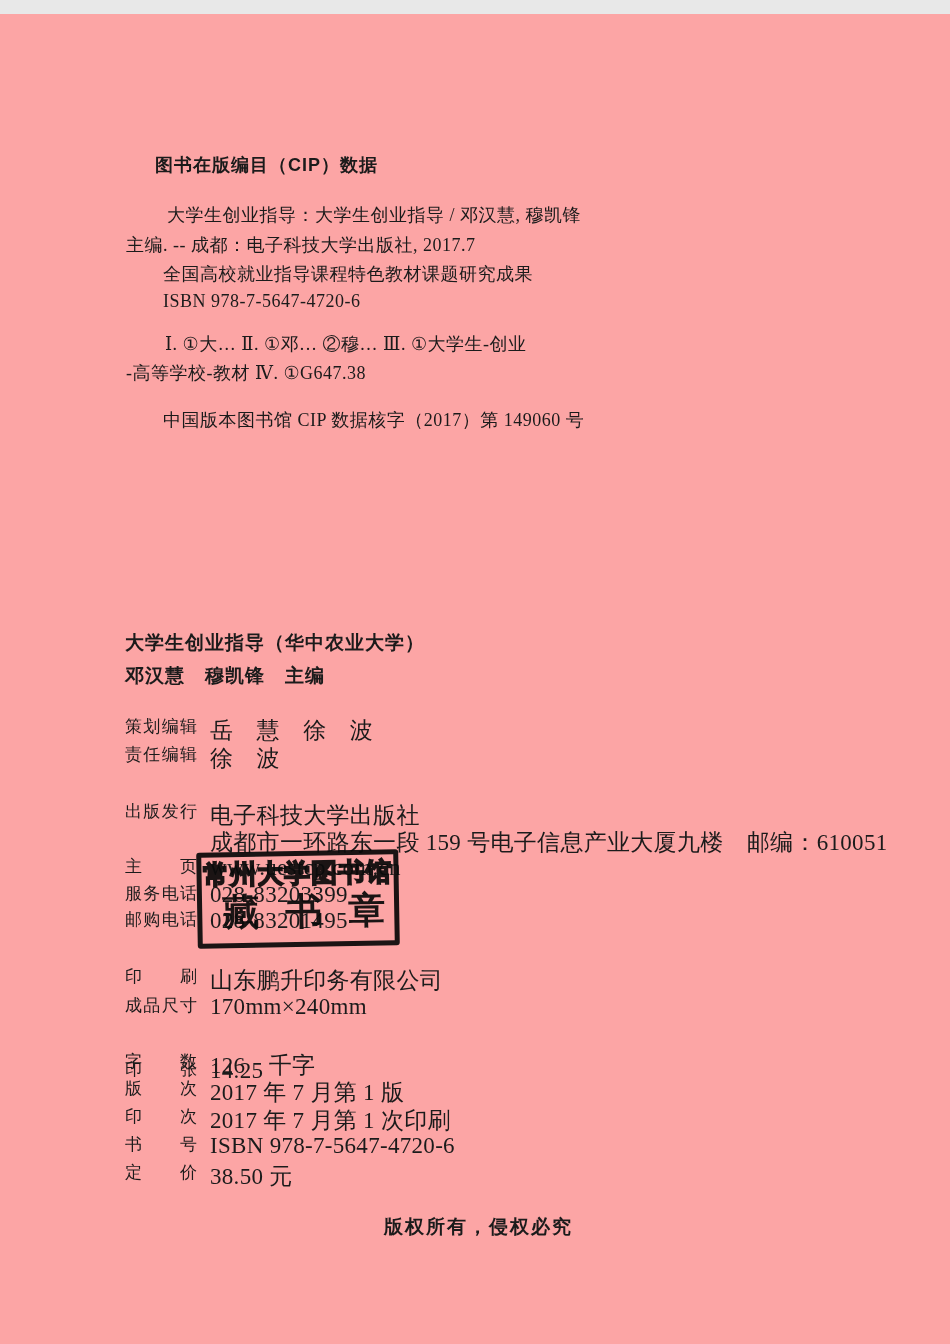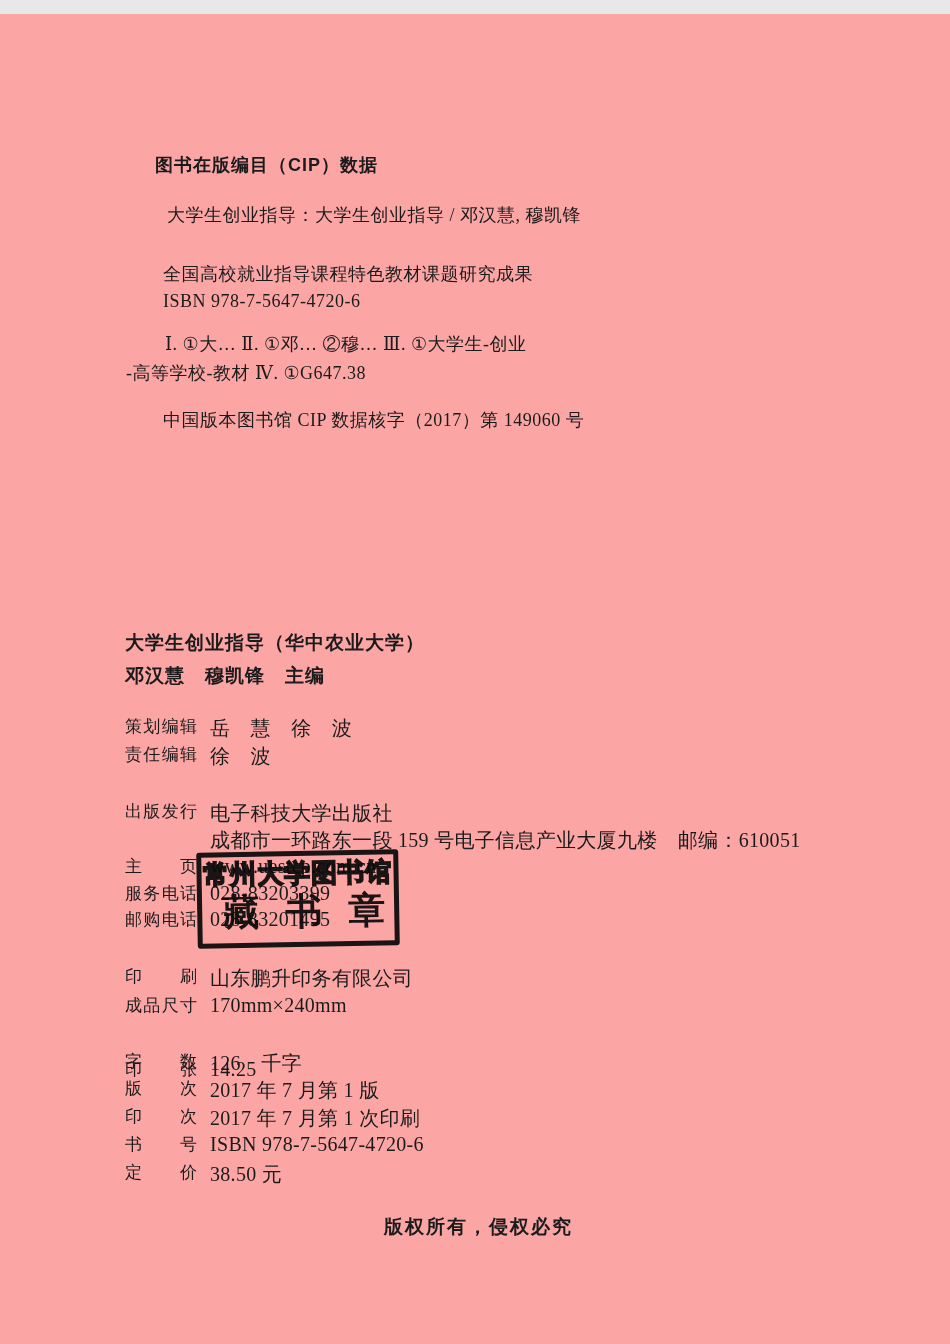--- a/index.html
+++ b/index.html
@@ -27,21 +27,21 @@
   .row{position:absolute;left:0;top:0;width:100%;height:24px;}
   .row .lab{
     position:absolute;left:125px;
     display:inline-block;width:72px;
     font-size:17px;
     text-align:justify;text-align-last:justify;
     white-space:nowrap;
   }
   .row .val{
     position:absolute;left:210px;
-    font-size:20px;white-space:nowrap;letter-spacing:0.3px;
+    font-size:23px;white-space:nowrap;letter-spacing:0.3px;
   }
 
   
   .stamp{
     position:absolute;left:197px;top:837px;
     width:192px;height:86px;
     border:5px solid #0a0a0a;
     border-radius:3px;
     transform:rotate(-1deg);
     opacity:0.93;
@@ -70,20 +70,21 @@
   .copyright{font-size:19px;letter-spacing:2px;}
 </style>
 </head>
 <body>
 
 <div class="page">
 
   <div class="abs heiti cip-header" style="left:155px;top:139px;">图书在版编目（CIP）数据</div>
 
   <div class="abs serif cip-line" style="left:167px;top:189px;">大学生创业指导：大学生创业指导 / 邓汉慧, 穆凯锋</div>
+  <div class="abs serif cip-line" style="left:126px;top:219px;">主编. -- 成都：电子科技大学出版社, 2017.7</div>
   <div class="abs serif cip-line" style="left:163px;top:248px;">全国高校就业指导课程特色教材课题研究成果</div>
   <div class="abs serif cip-line" style="left:163px;top:277px;">ISBN 978-7-5647-4720-6</div>
 
   <div class="abs serif cip-line" style="left:165px;top:318px;">Ⅰ. ①大… Ⅱ. ①邓… ②穆… Ⅲ. ①大学生-创业</div>
   <div class="abs serif cip-line" style="left:126px;top:347px;">-高等学校-教材 Ⅳ. ①G647.38</div>
 
   <div class="abs serif cip-line" style="left:163px;top:394px;">中国版本图书馆 CIP 数据核字（2017）第 149060 号</div>
 
   <div class="abs heiti book-title" style="left:125px;top:649px;">邓汉慧　穆凯锋　主编</div>
   <div class="abs heiti book-title" style="left:125px;top:616px;">大学生创业指导（华中农业大学）</div>

